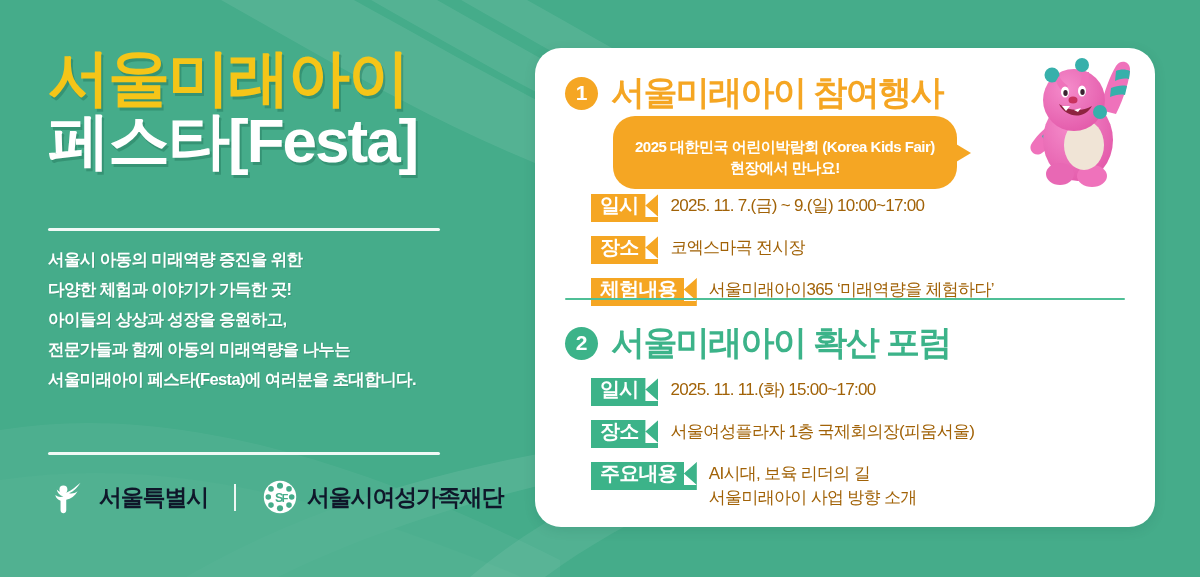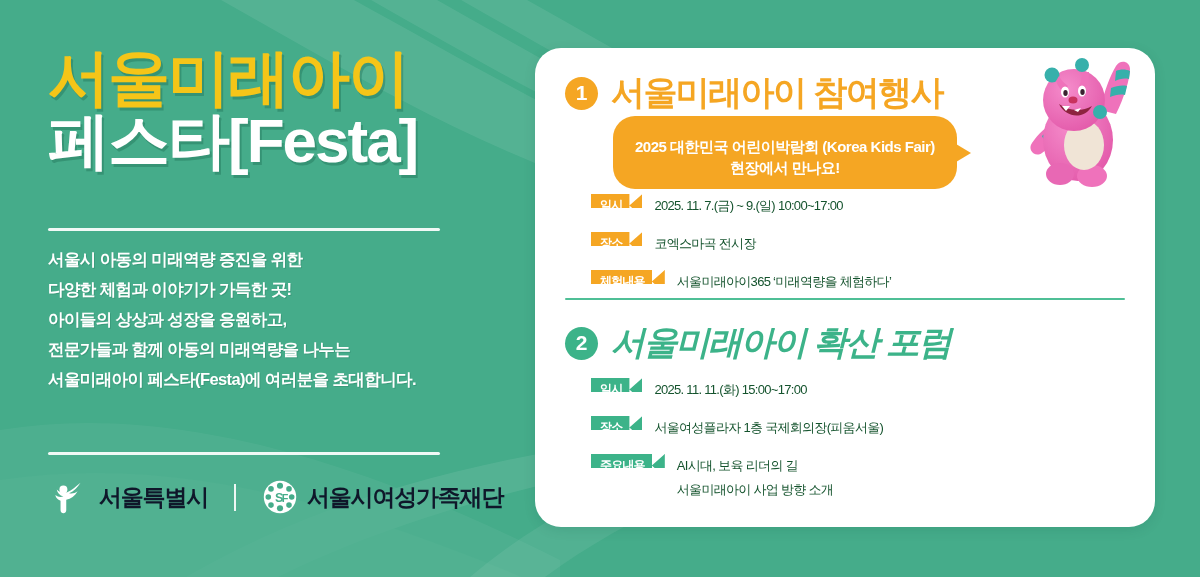--- a/index.html
+++ b/index.html
@@ -67,21 +67,21 @@
     display:flex; align-items:center; justify-content:center;
     color:#ffffff; font-weight:bold; font-size:21px; flex:none;
     padding-bottom:1px;
   }
   .num-badge.orange { background:#f5a623; }
   .num-badge.green  { background:#3cb389; }
   .section-title {
     font-weight:bold; font-size:34px; letter-spacing:-1.6px; white-space:nowrap;
   }
   .section-title.orange { color:#f5a623; }
-  .section-title.green  { color:#3cb389;font-style:italic; }
+  .section-title.green  { color:#3cb389; }
 
   #section-1 { position:absolute; left:30px; top:22px; }
   #section-2 { position:absolute; left:30px; top:272px; }
 
   
   #bubble-wrap { position:absolute; left:78px; top:68px; }
   #bubble {
     position:relative; background:#f5a623; border-radius:22px;
     padding:20px 22px 11px 22px; text-align:center;
   }
@@ -95,34 +95,34 @@
     letter-spacing:-.5px; white-space:nowrap;
   }
 
   
   .rows { position:absolute; left:56px; }
   #rows-1 { top:146px; }
   #rows-2 { top:330px; }
   .row { display:flex; align-items:flex-start; margin-bottom:14px; }
   .tag {
     position:relative; flex:none; color:#ffffff; font-weight:bold;
-    font-size:12px; letter-spacing:-.8px; line-height:23px; height:14px;
+    font-size:20px; letter-spacing:-.8px; line-height:23px; height:28px;
     padding:0 20px 0 9px; white-space:nowrap;
     clip-path:polygon(0 0, 100% 0, 100% 100%, 0 100%, 0 100%);
   }
   .tag::after {
     content:""; position:absolute; right:0; top:0; width:13px; height:23px;
     background:#ffffff;
     clip-path:polygon(0 0, 100% 0, 0 50%, 100% 100%, 0 100%);
   }
   .tag.orange { background:#f5a623; }
   .tag.green  { background:#3cb389; }
   .row-value { margin-left:12px; }
   .value-line {
-    color:#14532d; font-size:13px; line-height:24px; letter-spacing:-.7px;
+    color:#a16207; font-size:17px; line-height:24px; letter-spacing:-.7px;
     white-space:nowrap;
   }
 
   #section-divider {
     position:absolute; left:30px; top:250px; width:560px; height:2px;
     background:#4fbf96; border-radius:1px;
   }
 
   
   #mascot { position:absolute; left:1012px; top:48px; width:135px; height:145px; z-index:3; }

